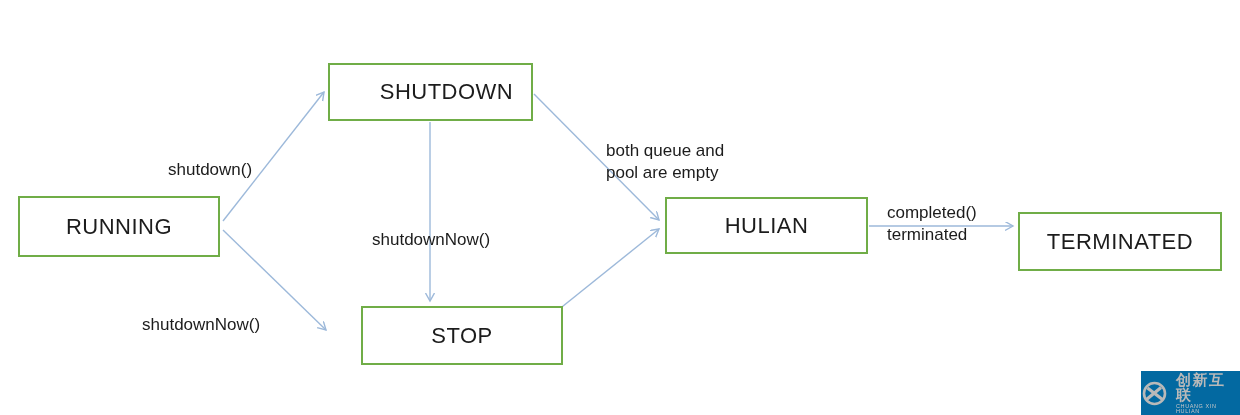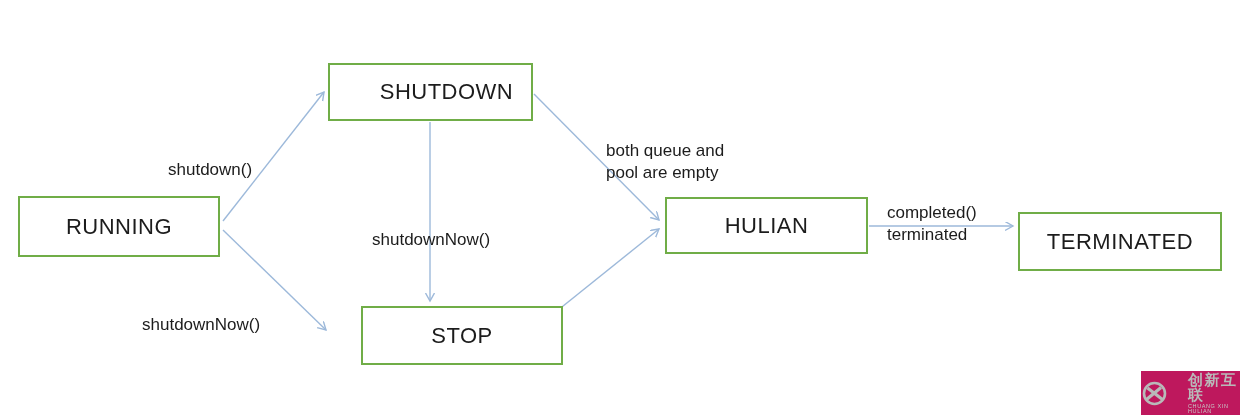--- a/index.html
+++ b/index.html
@@ -46,23 +46,23 @@
   .lbl-running-shutdown{left:168px;top:131px;}
   .lbl-running-stop{left:142px;top:286px;}
   .lbl-shutdown-stop{left:372px;top:201px;}
   .lbl-shutdown-tidying{left:606px;top:112px;}
   .lbl-stop-tidying{left:587px;top:292px;}
   .lbl-tidying-terminated{left:887px;top:174px;}
   .watermark{
     position:absolute;
     left:1141px;top:371px;
     width:99px;height:44px;
-    background:#be185d;
+    background:#0369a1;
     display:flex;align-items:center;justify-content:center;
-    gap:20px;
+    gap:8px;
   }
   .wm-logo{flex:0 0 auto;display:block;}
   .wm-logo circle,.wm-logo path{stroke:var(--watermark-gray);fill:none;}
   .wm-text{display:flex;flex-direction:column;line-height:1;}
   .wm-brand{
     font-size:15px;font-weight:bold;
     color:var(--watermark-gray);
     letter-spacing:1.5px;
   }
   .wm-sub{

